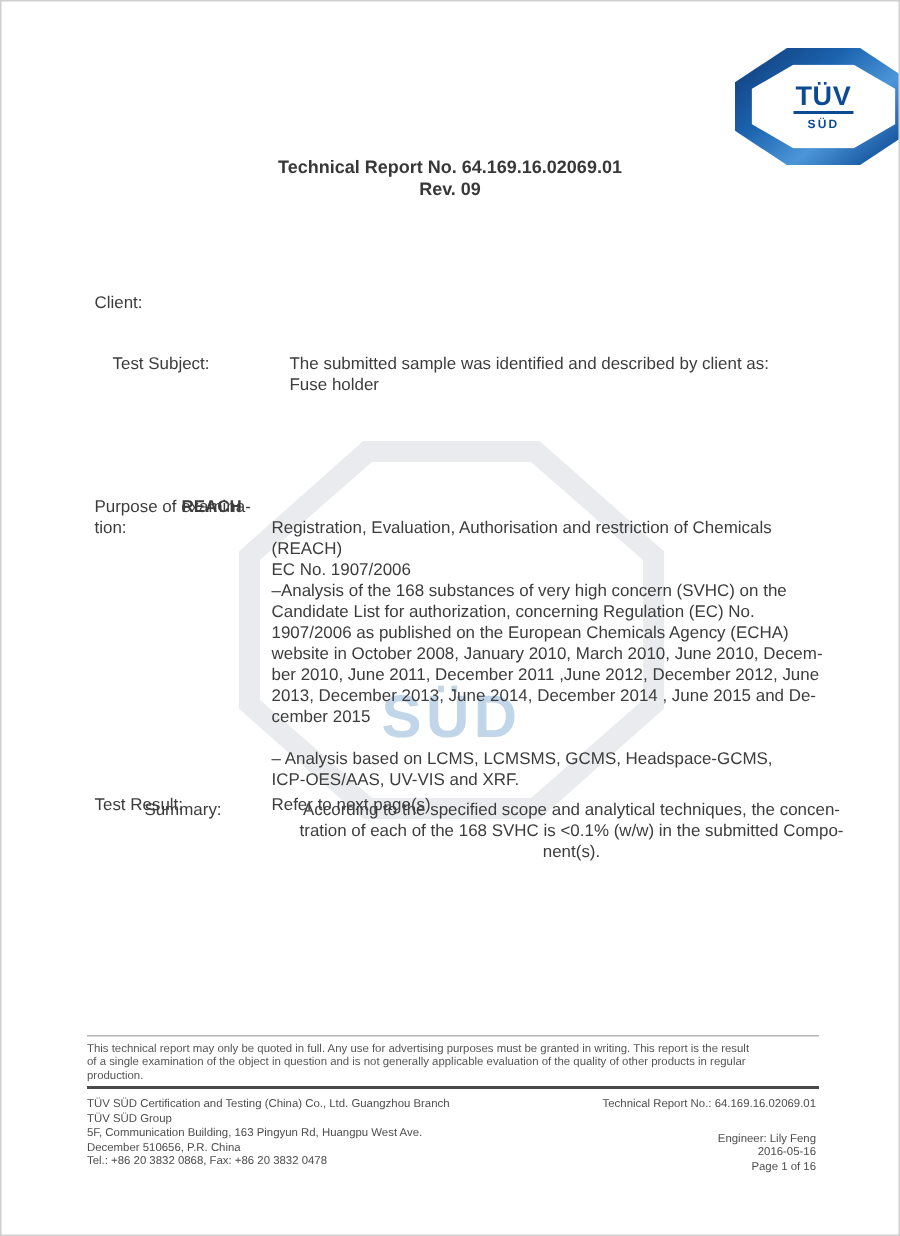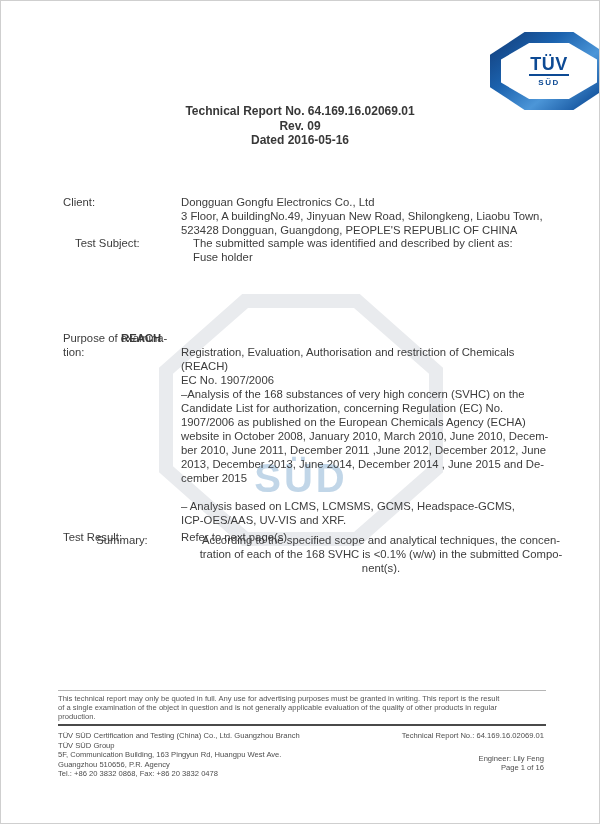--- a/index.html
+++ b/index.html
@@ -100,28 +100,24 @@
     <div class="logo-octagon oct"></div>
     <div class="logo-inner oct">
       <div class="logo-tuv">TÜV</div>
       <div class="logo-sud">SÜD</div>
     </div>
   </div>
 
   <div class="doc-header">
     <div>Technical Report No. 64.169.16.02069.01</div>
     <div>Rev. 09</div>
-    <div>Dated 2016-05-16</div>
   </div>
 
   <div class="row row-client">
     <div class="row-label">Client:</div>
-    <div class="row-value">Dongguan Gongfu Electronics Co., Ltd
-3 Floor, A buildingNo.49, Jinyuan New Road, Shilongkeng, Liaobu Town,
-523428 Dongguan, Guangdong, PEOPLE'S REPUBLIC OF CHINA</div>
   </div>
 
   <div class="row row-test-subject">
     <div class="row-label">Test Subject:</div>
     <div class="row-value">The submitted sample was identified and described by client as:
 Fuse holder</div>
   </div>
 
 
   <div class="row row-purpose">
@@ -156,24 +152,25 @@
   </div>
 
   <div class="disclaimer">This technical report may only be quoted in full. Any use for advertising purposes must be granted in writing. This report is the result
 of a single examination of the object in question and is not generally applicable evaluation of the quality of other products in regular
 production.</div>
 
   <div class="footer-left">
     <div>TÜV SÜD Certification and Testing (China) Co., Ltd. Guangzhou Branch</div>
     <div>TÜV SÜD Group</div>
     <div>5F, Communication Building, 163 Pingyun Rd, Huangpu West Ave.</div>
-    <div>Guangzhou 510656, P.R. Agency</div>
+    <div>December 510656, P.R. China</div>
     <div>Tel.: +86 20 3832 0868, Fax: +86 20 3832 0478</div>
   </div>
 
   <div class="footer-right">
     <div>Technical Report No.: 64.169.16.02069.01</div>
     <div class="gap"></div>
     <div>Engineer: Lily Feng</div>
+    <div>2016-05-16</div>
     <div>Page 1 of 16</div>
   </div>
 
 </div>
 
 </body></html>

